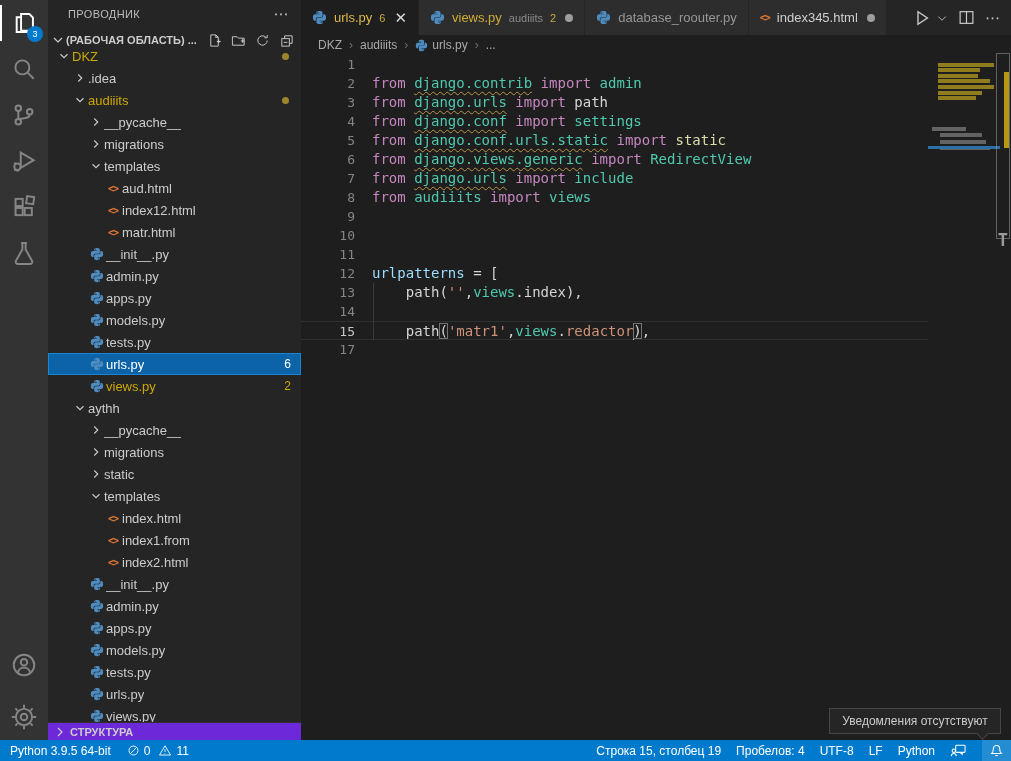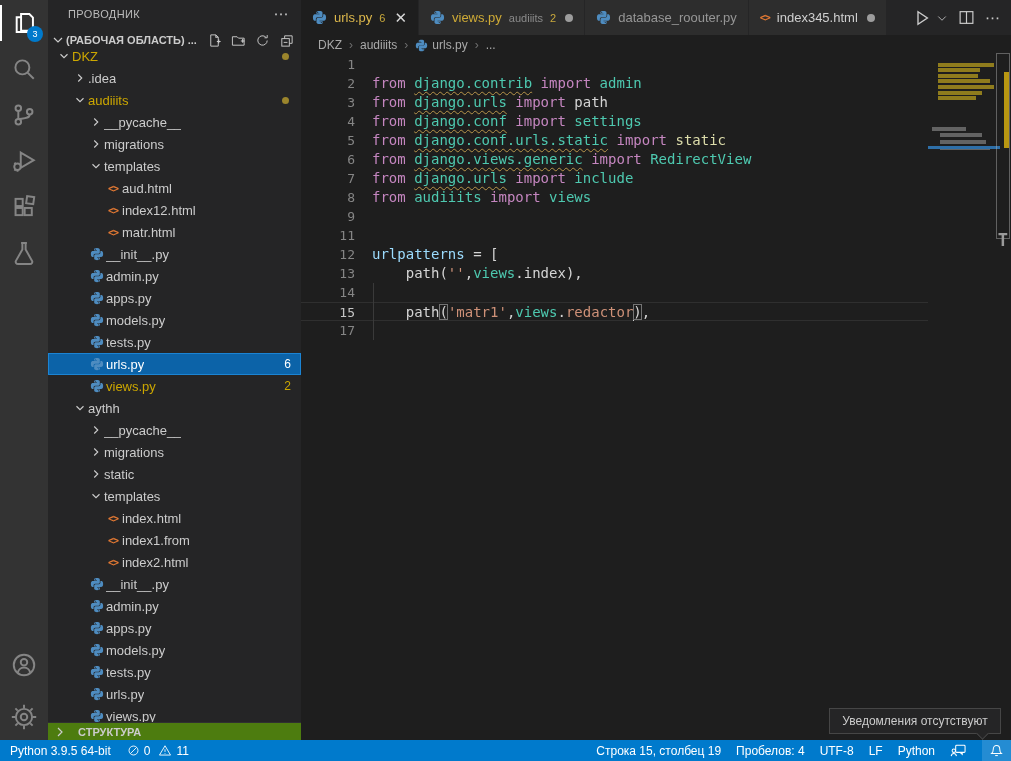--- a/index.html
+++ b/index.html
@@ -31,21 +31,21 @@
   .row.sel{background:#0c63a8;outline:1px solid #1b84d4;outline-offset:-1px;color:#ffffff;}
   .row .twist{width:16px;flex:0 0 16px;display:flex;justify-content:center;}
   .row .fico{width:18px;flex:0 0 18px;display:flex;justify-content:center;align-items:center;}
   .row .lbl{white-space:nowrap;overflow:hidden;}
   .row .lbl.warn{color:#cca700;}
   .row .cnt{margin-left:auto;margin-right:10px;font-size:12px;}
   .row .cnt.warn{color:#cca700;}
   .row .moddot{margin-left:auto;margin-right:12px;width:7px;height:7px;border-radius:50%;background:#9b852c;}
   .htmlico{color:#e37933;font-family:"DejaVu Sans Mono",monospace;font-size:10px;font-weight:bold;letter-spacing:-1px;}
   .sb-outline{position:absolute;left:0;right:0;top:722px;height:18px;border-top:1px solid #303031;
-              display:flex;align-items:center;font-size:11px;font-weight:bold;gap:10px;padding-left:4px;background:#4d7c0f;}
+              display:flex;align-items:center;font-size:11px;font-weight:bold;gap:2px;padding-left:4px;background:#6d28d9;}
   
   .editor{position:absolute;left:301px;top:0;width:710px;height:740px;background:#1e1e1e;}
   .tabbar{position:absolute;top:0;left:0;right:0;height:35px;background:#252526;display:flex;align-items:stretch;}
   .tab{display:flex;align-items:center;gap:7px;padding:0 11px;background:#2d2d2d;margin-right:1px;font-size:13px;color:#969696;cursor:pointer;}
   .tab.active{background:#1e1e1e;}
   .tab .tlbl.warn{color:#cfab36;}
   .tab.active .tlbl.warn{color:#ddb84c;}
   .tab .tlbl.plain{color:#cfcfcf;}
   .tab .desc{font-size:11px;color:#8a8a8a;}
   .tab .tbadge{font-size:11px;color:#c9a93c;}
@@ -553,20 +553,21 @@
       <div id="code">
           <div class="cl"><span class="ln">1</span><span class="ct"></span></div>
           <div class="cl"><span class="ln">2</span><span class="ct"><span class="tk k">from </span><span class="tk mu">django.contrib</span><span class="tk k"> import </span><span class="tk m">admin</span></span></div>
           <div class="cl"><span class="ln">3</span><span class="ct"><span class="tk k">from </span><span class="tk mu">django.urls</span><span class="tk k"> import </span><span class="tk v">path</span></span></div>
           <div class="cl"><span class="ln">4</span><span class="ct"><span class="tk k">from </span><span class="tk mu">django.conf</span><span class="tk k"> import </span><span class="tk m">settings</span></span></div>
           <div class="cl"><span class="ln">5</span><span class="ct"><span class="tk k">from </span><span class="tk mu">django.conf.urls.static</span><span class="tk k"> import </span><span class="tk f">static</span></span></div>
           <div class="cl"><span class="ln">6</span><span class="ct"><span class="tk k">from </span><span class="tk mu">django.views.generic</span><span class="tk k"> import </span><span class="tk m">RedirectView</span></span></div>
           <div class="cl"><span class="ln">7</span><span class="ct"><span class="tk k">from </span><span class="tk mu">django.urls</span><span class="tk k"> import </span><span class="tk m">include</span></span></div>
           <div class="cl"><span class="ln">8</span><span class="ct"><span class="tk k">from </span><span class="tk m">audiiits</span><span class="tk k"> import </span><span class="tk m">views</span></span></div>
           <div class="cl"><span class="ln">9</span><span class="ct"></span></div>
+          <div class="cl"><span class="ln">10</span><span class="ct"></span></div>
           <div class="cl"><span class="ln">11</span><span class="ct"></span></div>
           <div class="cl"><span class="ln">12</span><span class="ct"><span class="tk var">urlpatterns</span><span class="tk v"> = [</span></span></div>
           <div class="cl"><span class="ln">13</span><span class="ct"><span class="tk v">    path(</span><span class="tk s">''</span><span class="tk v">,</span><span class="tk m">views</span><span class="tk v">.index),</span></span></div>
           <div class="cl"><span class="ln">14</span></div>
           <div class="cl cur"><span class="ln">15</span><span class="ct"><span class="tk v">    path</span><span class="tk vb">(</span><span class="tk s">'matr1'</span><span class="tk v">,</span><span class="tk m">views</span><span class="tk v">.</span><span class="tk tan">redactor</span><span class="caret"></span><span class="tk vb">)</span><span class="tk v">,</span></span></div>
           <div class="cl"><span class="ln">17</span><span class="ct"></span></div>
         </div>
       <div class="indent-guide"></div>
       <div class="minimap">
         <div class="mm-imp">

